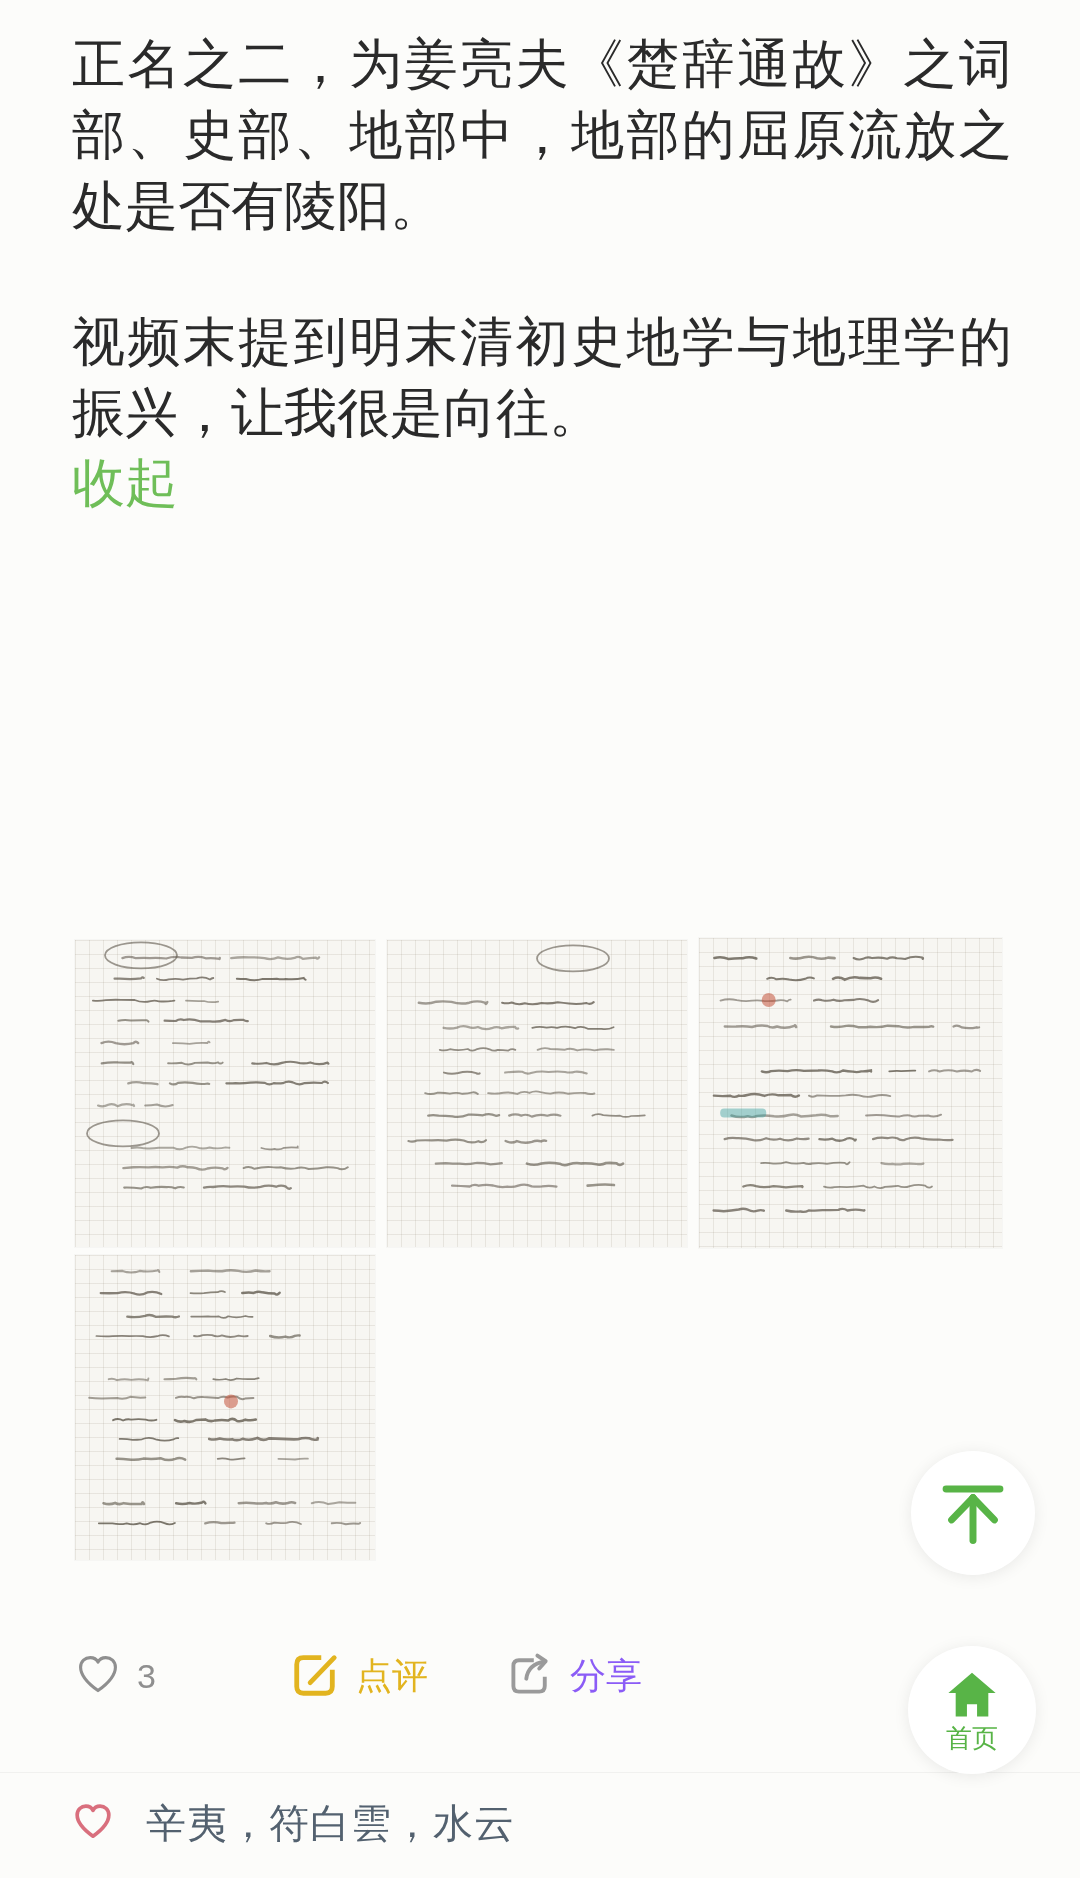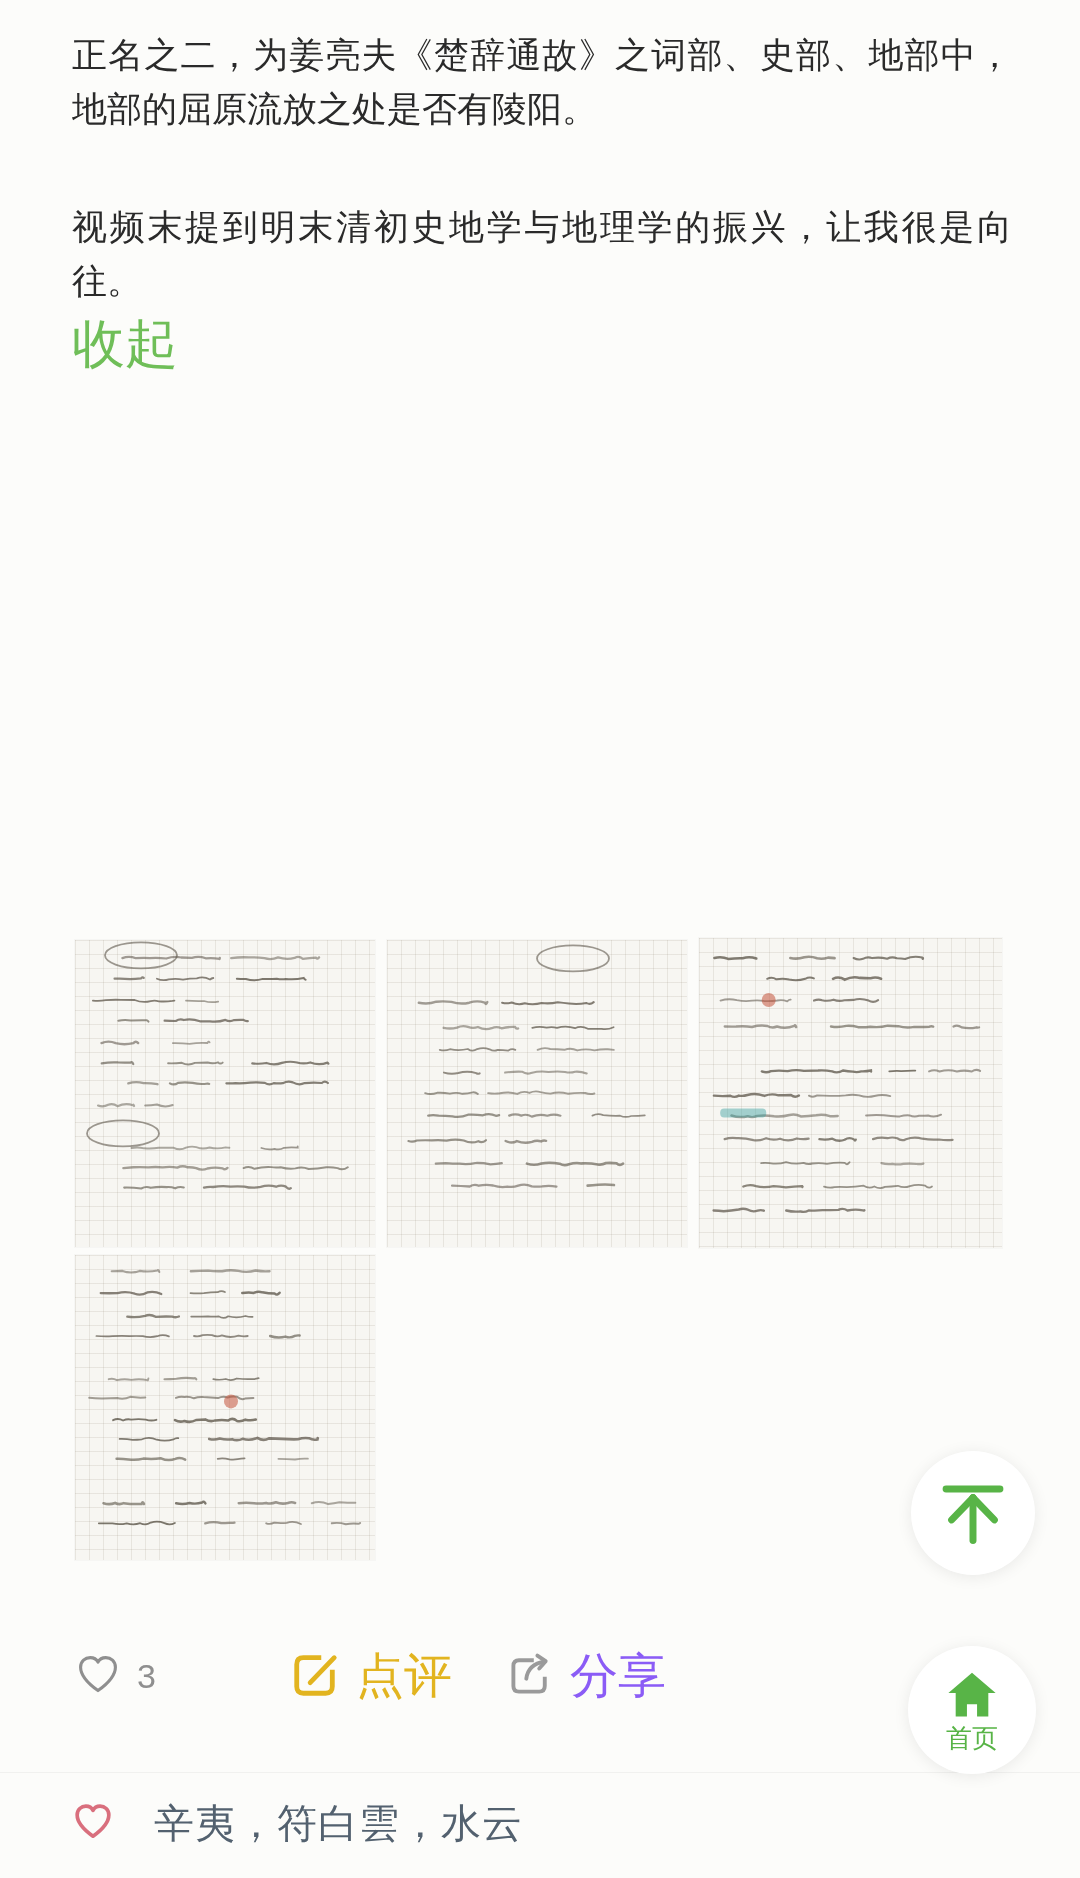--- a/index.html
+++ b/index.html
@@ -11,27 +11,27 @@
     font-family:"Liberation Sans", sans-serif;
     overflow:hidden;
   }
   
   .content{
     position:absolute;left:72px;top:28px;width:940px;
     color:#2a2a2a;
   }
   .para{
     margin:0;
-    font-size:35px;
-    line-height:54px;
+    font-size:53px;
+    line-height:71px;
     letter-spacing:0px;
     word-break:break-all;
     text-align:justify;
   }
-  .gap{margin-top:65px;font-family:Liberation Serif, serif;}
+  .gap{margin-top:65px;}
   .collapse{
     display:block;
     margin-top:2px;
     font-size:53px;
     line-height:65px;
     color:#6fbe58;
     text-decoration:none;
     cursor:pointer;
     width:fit-content;
   }
@@ -56,29 +56,29 @@
   .action{
     position:absolute;top:1648px;height:56px;
     display:flex;align-items:center;gap:16px;
     background:none;border:none;padding:0;cursor:pointer;
     font-family:"Liberation Sans", sans-serif;
   }
   .action-like{left:75px;}
   .action-review{left:290px;}
   .action-share{left:506px;}
   .action .count{font-size:34px;color:#8f8f8f;}
-  .action .lbl{font-size:48px;}
+  .action .lbl{font-size:36px;}
   .lbl-review{color:#e2b41f;}
   .lbl-share{color:#8b5cf6;}
   
   .divider{position:absolute;left:0;top:1772px;width:1080px;height:1px;background:rgba(0,0,0,.045);}
   
   .likers{
     position:absolute;left:72px;top:1796px;
-    display:flex;align-items:center;gap:40px;
+    display:flex;align-items:center;gap:32px;
   }
   .likers .names{
     font-size:40px;color:#53616f;letter-spacing:1px;cursor:pointer;
   }
   
   .fab{
     position:absolute;
     background:#fff;border:none;border-radius:50%;
     box-shadow:0 2px 16px rgba(0,0,0,.08);
     display:flex;flex-direction:column;align-items:center;justify-content:center;

